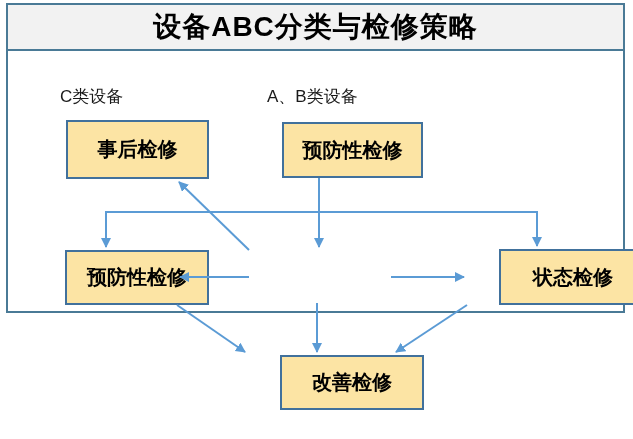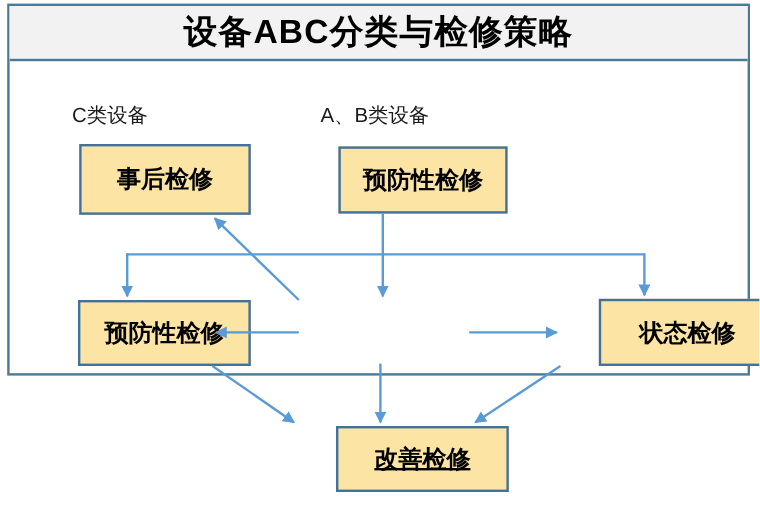--- a/index.html
+++ b/index.html
@@ -92,21 +92,21 @@
       <div class="title-text">设备ABC分类与检修策略</div>
     </div>
 
     <span class="classlabel" style="left:52px; top:80px;">C类设备</span>
     <span class="classlabel" style="left:259px; top:80px;">A、B类设备</span>
 
     <div class="node" style="left:26px;  top:115px; width:143px; height:59px;">事后检修</div>
     <div class="node" style="left:242px; top:117px; width:141px; height:56px;font-family:Liberation Serif, serif;">预防性检修</div>
     <div class="node" style="left:25px;  top:245px; width:144px; height:55px;">预防性检修</div>
     <div class="node" style="left:459px; top:244px; width:148px; height:56px;">状态检修</div>
-    <div class="node" style="left:240px; top:350px; width:144px; height:55px;text-decoration:underline;">改善检修</div>
+    <div class="node" style="left:240px; top:350px; width:144px; height:55px;">改善检修</div>
   </div>
 
   <svg class="edges-svg" viewBox="0 0 633 439" xmlns="http://www.w3.org/2000/svg">
     <defs>
       <marker id="arrow" markerUnits="userSpaceOnUse" markerWidth="12" markerHeight="12" refX="9" refY="5" orient="auto">
         <path d="M0,0 L10,5 L0,10 z" style="fill: var(--connector_blue);"></path>
       </marker>
     </defs>
 
     <line class="edge" x1="319" y1="178" x2="319" y2="247" marker-end="url(#arrow)"></line>

